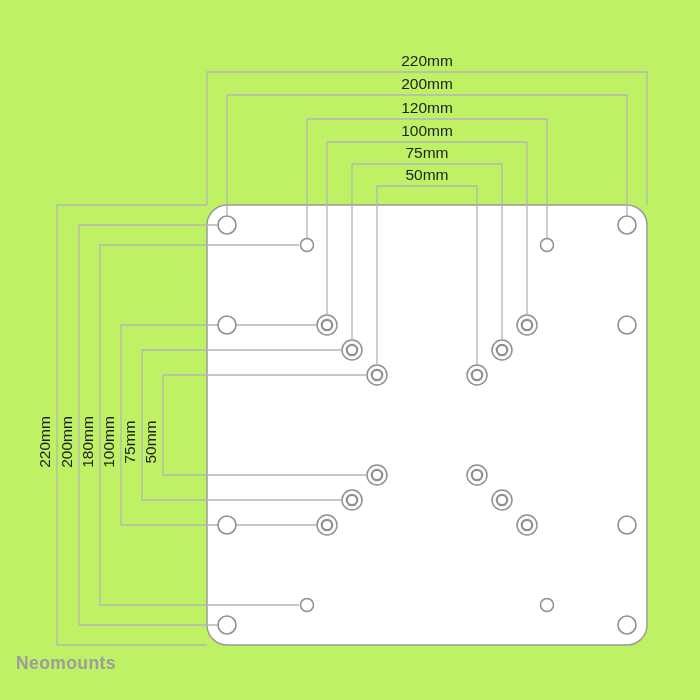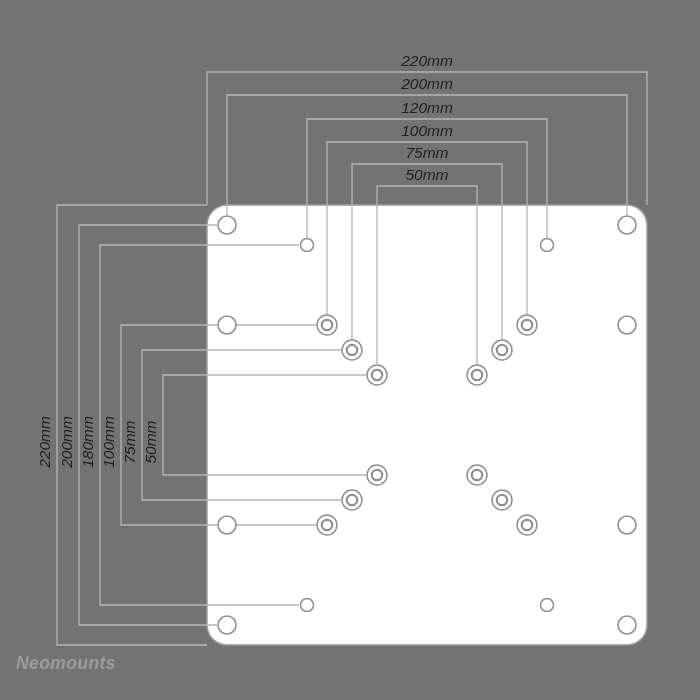--- a/index.html
+++ b/index.html
@@ -4,23 +4,22 @@
 <style>
   html, body {
     margin: 0;
     padding: 0;
     background: #ffffff;
   }
   .canvas {
     position: relative;
     width: 700px;
     height: 700px;
-    background: #737373;
+    background: #bef264;
     overflow: hidden;
-    font-style: italic;
   }
   svg {
     display: block;
   }
   .dim-line {
     fill: none;
     stroke: #b5b5b5;
     stroke-width: 1.3;
   }
   .plate {

